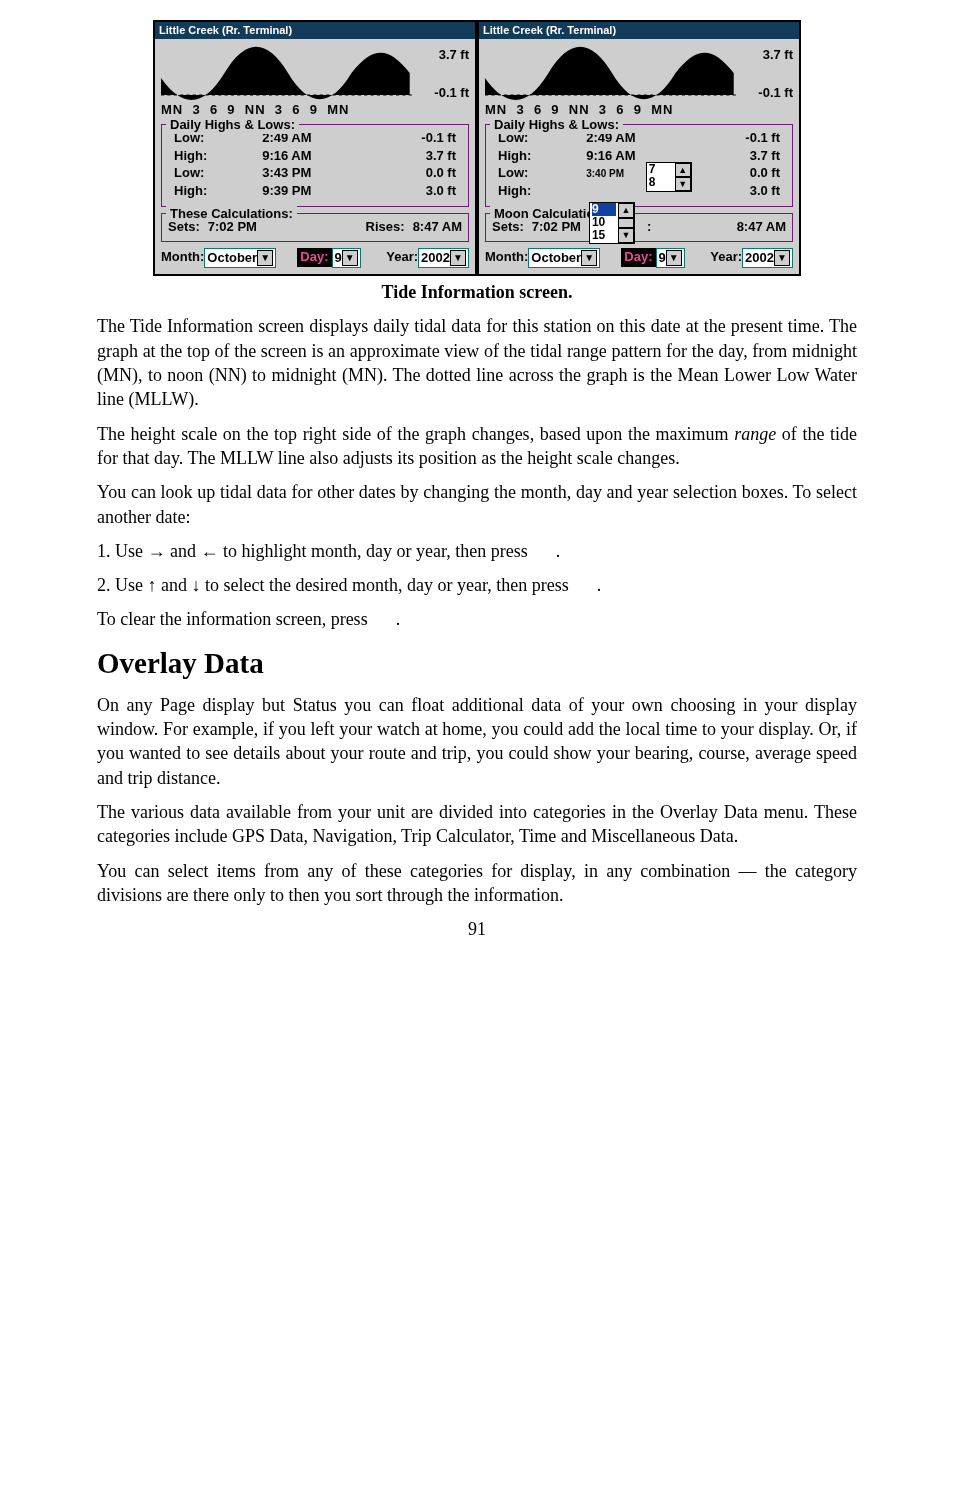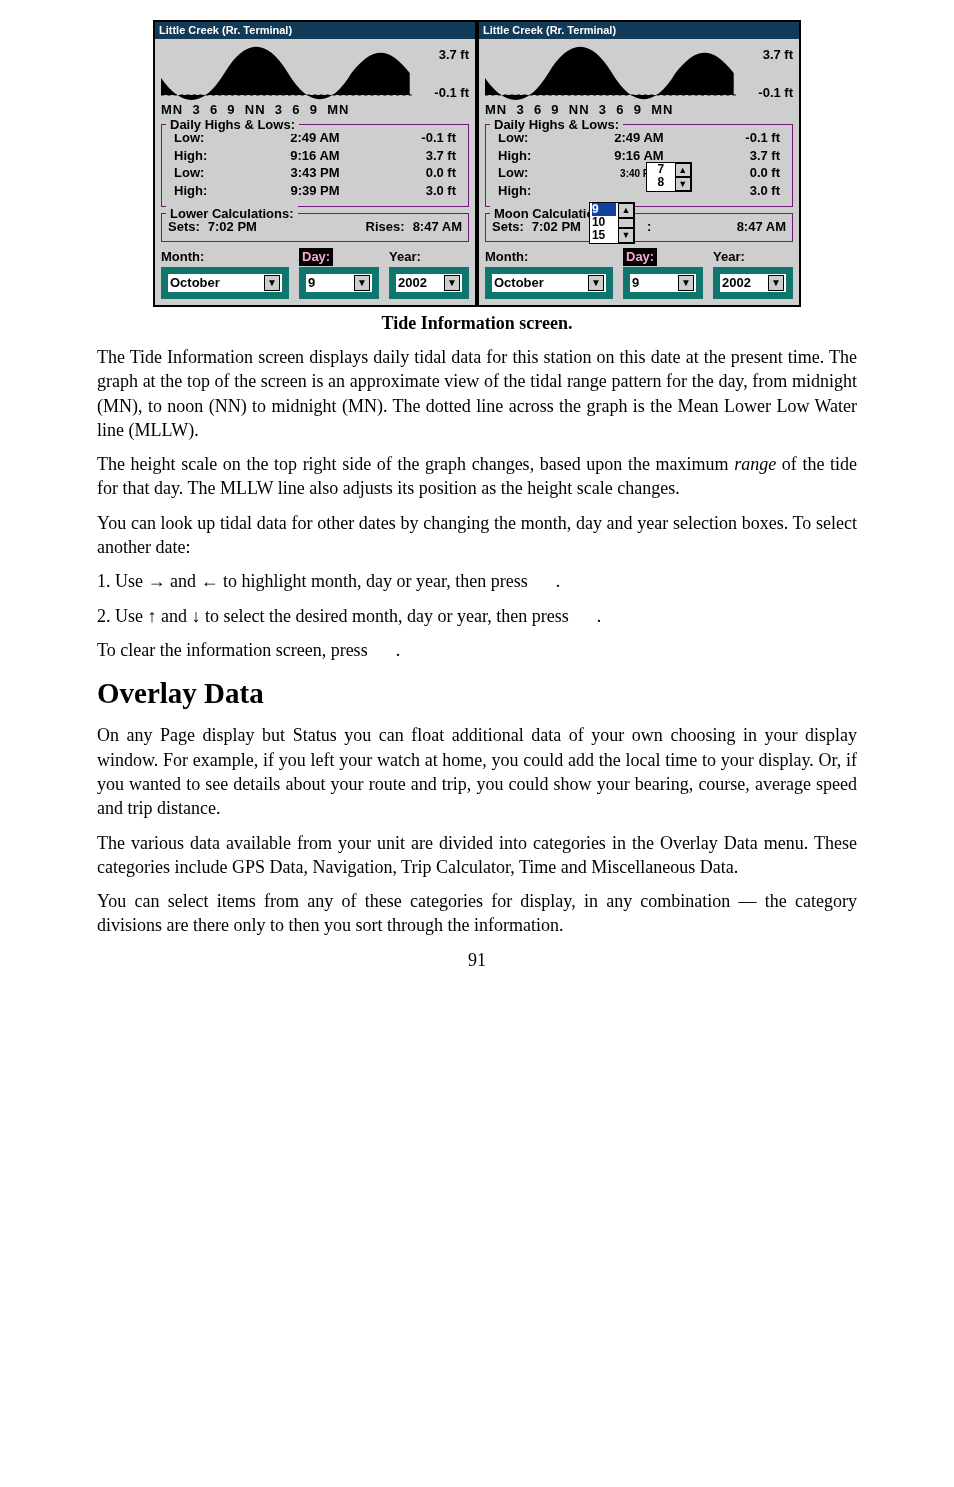--- a/index.html
+++ b/index.html
@@ -59,31 +59,31 @@
     position: absolute;
     top: -9px;
     left: 4px;
     background: #cecece;
     padding: 0 4px;
     font-size: 13px;
   }
   .tidetable { width: 100%; border-collapse: collapse; font-size: 13px; }
   .tidetable td { padding: 0 6px; }
   .tt-label { width: 30%; margin-top: 44px; }
-  .tt-time  { width: 40%; text-align: center; }
+  .tt-time  { width: 40%; }
   .tt-ft    { width: 30%; text-align: right; }
   .moonrow { display: flex; gap: 8px; font-size: 13px; }
   .daterow { display: flex; gap: 10px; margin-top: 6px; font-size: 13px; }
-  .datecol { flex: 1; display: flex; flex-direction: column; }
+  .datecol { flex: 1; display: flex; flex-direction: row; }
   .datecol.month { flex: 1.6; }
   .lab { margin-bottom: 1px; }
-  .lab.inv { background:#000; color:#f9a8d4; padding: 0 3px; display:inline-block; width: fit-content;}
+  .lab.inv { background:#000; color:#ec4899; padding: 0 3px; display:inline-block; width: fit-content;}
   .field {
     background: #fff;
-    border: 7px solid #0f766e;
+    border: 1px solid #0f766e;
     display: flex;
     align-items: center;
     height: 18px;
     padding: 0 2px;
     font-size: 13px;
     position: relative;
   }
   .field .val { flex: 1; }
   .drop-btn {
     width: 14px; height: 14px;
@@ -183,21 +183,21 @@
           <tr>
                 <td class="tt-label">High:</td>
                 <td class="tt-time">9:39 PM</td>
                 <td class="tt-ft">3.0 ft</td>
               </tr>
         </tbody>
           </table>
       </div>
 
       <div class="groupbox">
-        <div class="legend">Lower Calculations:</div>
+        <div class="legend">These Calculations:</div>
         <div class="moonrow">
           <span>Sets:</span>
           <span>7:02 PM</span>
           <span style="flex:1"></span>
           <span>Rises:</span>
           <span>8:47 AM</span>
         </div>
       </div>
 
       <div class="daterow">

